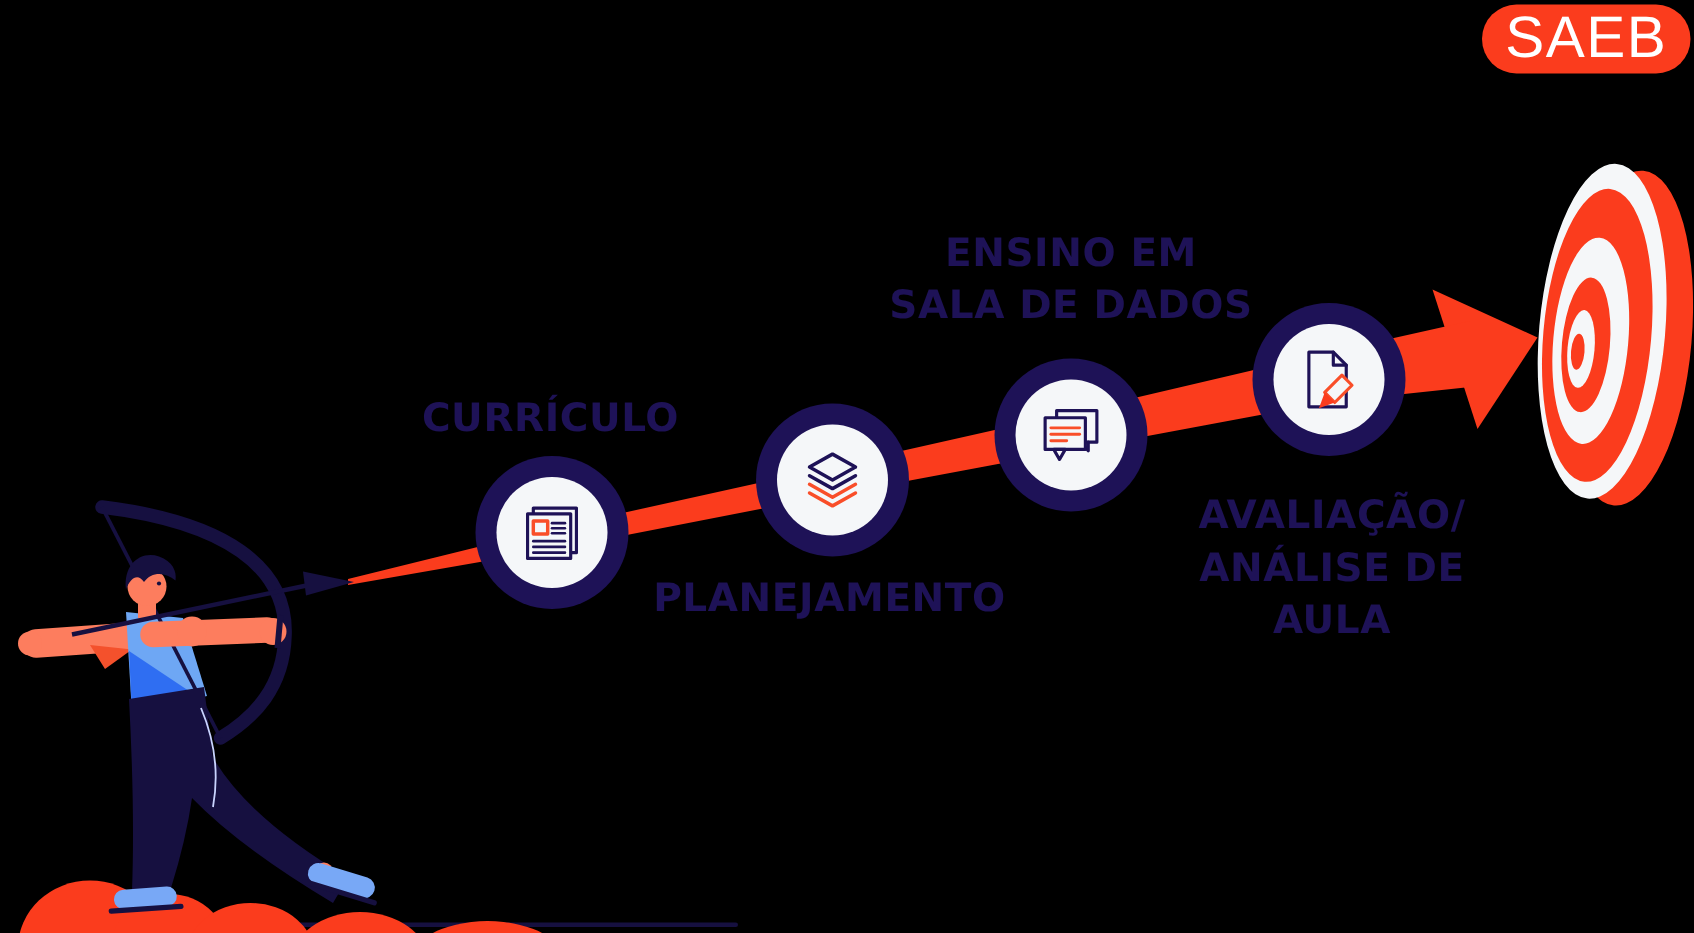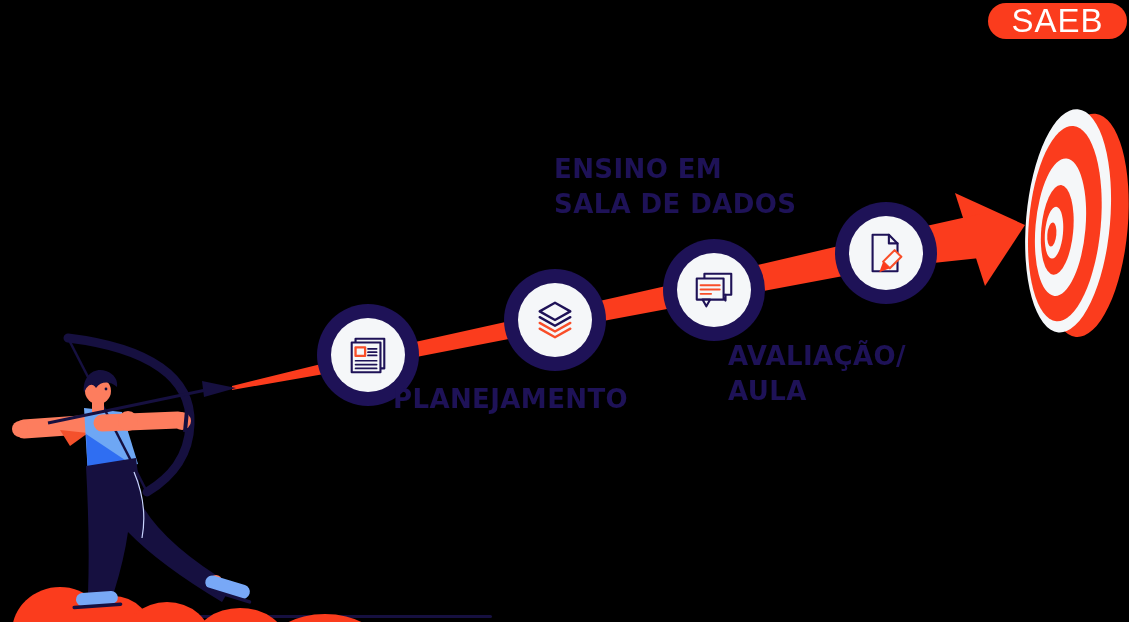--- a/index.html
+++ b/index.html
@@ -38,29 +38,29 @@
 
   .step-circle{
     position:absolute;width:102px;height:102px;border-radius:50%;
     background:var(--navy);display:flex;align-items:center;justify-content:center;
   }
   .circle-inner{
     width:74px;height:74px;border-radius:50%;background:var(--circle-white);
     display:flex;align-items:center;justify-content:center;
   }
   .step-label{
-    position:absolute;width:320px;color:var(--navy);
+    position:absolute;width:320px;text-align:center;color:var(--navy);
     font-weight:bold;font-size:26px;line-height:35px;letter-spacing:.4px;
   }
   .step-label span{display:block;}
   .badge{
-    position:absolute;left:988px;top:3px;width:139px;height:36px;border-radius:26px;
+    position:absolute;left:988px;top:3px;width:139px;height:46px;border-radius:26px;
     background:var(--red);color:var(--badge-text);
     display:flex;align-items:center;justify-content:center;
-    font-family:"Liberation Sans",sans-serif;font-size:33px;letter-spacing:1px;
+    font-family:"Liberation Sans",sans-serif;font-size:39px;letter-spacing:1px;
   }
 </style>
 </head>
 <body>
 
 <div class="stage">
 
   <svg class="illustration" viewBox="0 0 1129 622">
 
     <g>
@@ -176,29 +176,33 @@
         <g stroke-linejoin="round" stroke-linecap="round">
           <path class="f-white s-navy" stroke-width="2.2" d="M 10 5 H 27 L 36 14 V 43 H 10 Z"></path>
           <path class="s-navy" fill="none" stroke-width="2.2" d="M 27 5 V 14 H 36"></path>
           <path class="f-white s-red" stroke-width="2.2" d="M 33 21 L 40 28 L 28 40 L 21 33 Z"></path>
           <path class="f-red" d="M 21 33 L 28 40 L 17 44 Z"></path>
         </g>
       </svg>
     </div>
   </div>
 
+  <div class="step-label" style="left:207px;top:262px;">
+    <span>CURRÍCULO</span>
+  </div>
   <div class="step-label" style="left:393px;top:382px;">
     <span>PLANEJAMENTO</span>
   </div>
   <div class="step-label" style="left:554px;top:152px;">
     <span>ENSINO EM</span>
     <span>SALA DE DADOS</span>
   </div>
-  <div class="step-label" style="left:728px;top:339px;">
+  <div class="step-label" style="left:728px;top:327px;">
     <span>AVALIAÇÃO/</span>
+    <span>ANÁLISE DE</span>
     <span>AULA</span>
   </div>
 
   <div class="badge">
     <span>SAEB</span>
   </div>
 
 </div>
 
 </body></html>

